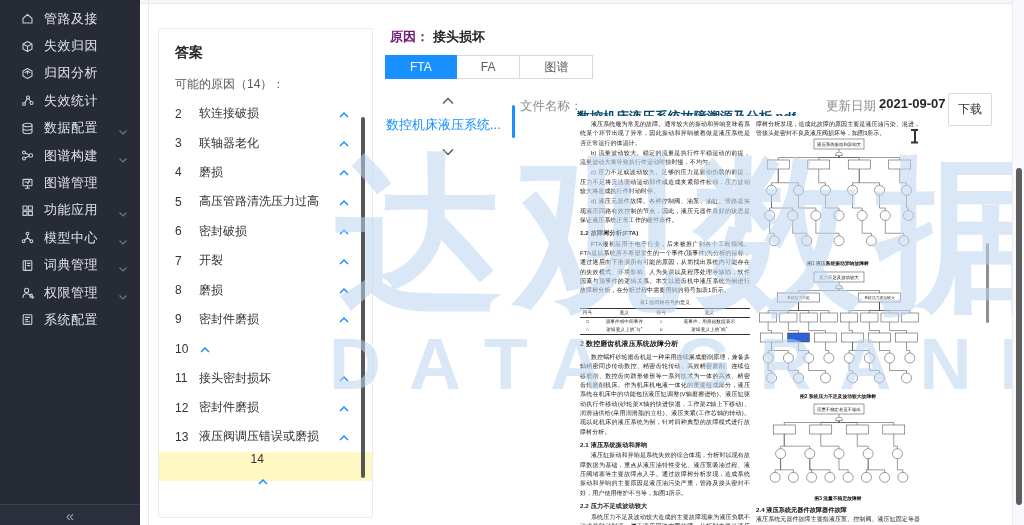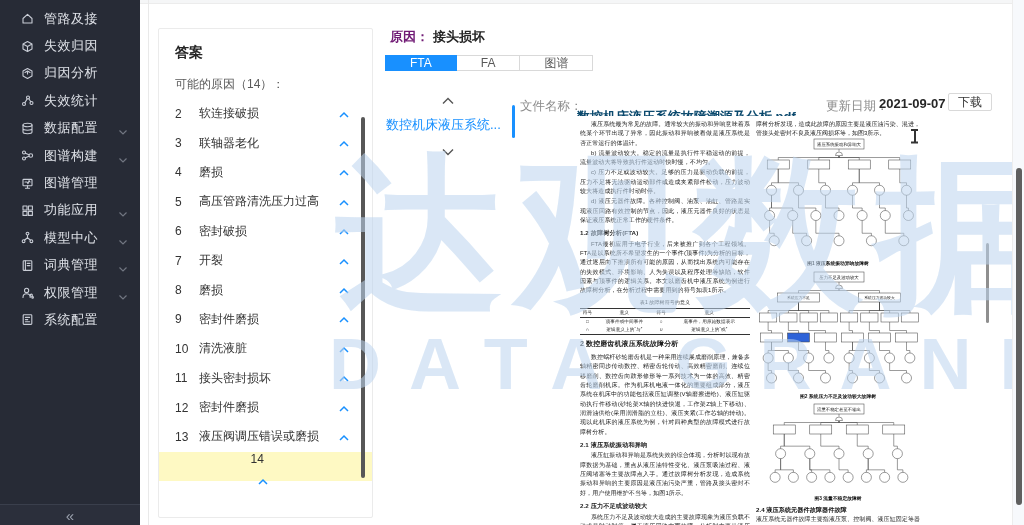--- a/index.html
+++ b/index.html
@@ -30,36 +30,36 @@
   .ans-num{width:24px;flex:0 0 24px;}
   .ans-label{flex:1;white-space:nowrap;overflow:hidden;}
   .ans-chev{width:12px;height:10px;flex:0 0 12px;}
   .card-scrollbar{position:absolute;left:361px;top:117px;width:4px;height:361px;background:#575757;border-radius:2px;z-index:12;}
 
   
   .cause-row{position:absolute;left:390px;top:28px;font-size:13px;}
   .cause-label{color:#701a75;font-weight:bold;}
   .cause-value{color:#262626;font-weight:bold;margin-left:4px;}
   .tabs{position:absolute;left:385px;top:55px;display:flex;}
-  .tab{min-width:48px;height:16px;display:flex;align-items:center;justify-content:center;font-size:12px;color:#595959;background:#fff;border:1px solid #d9d9d9;border-left:none;padding:0 24px;cursor:pointer;}
+  .tab{min-width:48px;height:24px;display:flex;align-items:center;justify-content:center;font-size:12px;color:#595959;background:#fff;border:1px solid #d9d9d9;border-left:none;padding:0 24px;cursor:pointer;}
   .tab:first-child{border-left:1px solid #d9d9d9;}
   .tab.active{background:#1890ff;border-color:#1890ff;color:#fff;}
 
   
   .docnav-up{position:absolute;left:440px;top:92px;cursor:pointer;}
   .docnav-down{position:absolute;left:440px;top:143px;cursor:pointer;}
   .docnav-title{position:absolute;left:386px;top:116px;width:120px;font-size:13px;color:#1890ff;white-space:nowrap;overflow:hidden;cursor:pointer;}
   .docnav-indicator{position:absolute;left:512px;top:105px;width:3px;height:33px;background:#1890ff;border-radius:2px;}
 
   
   .file-label{position:absolute;left:520px;top:98px;font-size:12.5px;color:#8c8c8c;}
   .file-name{position:absolute;left:577px;top:108px;font-size:13px;font-weight:bold;color:#0c4a6e;}
   .date-label{position:absolute;left:826px;top:98px;font-size:12.5px;color:#8c8c8c;}
   .date-value{position:absolute;left:879px;top:96px;font-size:13px;font-weight:600;color:#262626;}
-  .download-btn{position:absolute;left:948px;top:93px;width:44px;height:18px;border:1px solid #d9d9d9;border-radius:2px;background:#fff;display:flex;align-items:center;justify-content:center;font-size:12px;color:#333;cursor:pointer;}
+  .download-btn{position:absolute;left:948px;top:93px;width:44px;height:33px;border:1px solid #d9d9d9;border-radius:2px;background:#fff;display:flex;align-items:center;justify-content:center;font-size:12px;color:#333;cursor:pointer;}
 
   
   .pdf-page{position:absolute;left:575px;top:116px;width:350px;height:409px;background:#fff;overflow:hidden;z-index:1;}
   .pdfcol{position:absolute;left:5px;top:4px;width:170px;font-size:6px;line-height:1.55;text-align:justify;color:#1c1c1c;letter-spacing:.1px;}
   .pdfp{text-indent:11px;margin-bottom:1px;}
   .pdfh{font-size:6.2px;font-weight:bold;margin:3px 0 2px;}
   .pdfh2{font-size:7px;font-weight:bold;margin:4px 0 3px;}
   .pdftable{width:100%;border-collapse:collapse;margin:2px 0 3px;font-size:4.6px;line-height:1.3;}
   .pdftable td,.pdftable th{text-align:center;padding:1px 0;font-weight:normal;}
   .pdftable thead tr{border-top:.8px solid #333;border-bottom:.5px solid #333;}
@@ -285,21 +285,20 @@
       </div>
       <div class="ans-row">
         <span class="ans-num">9</span>
         <span class="ans-label">密封件磨损</span>
         <span class="ans-chev"><svg width="12" height="10" viewBox="0 0 12 10">
             <polyline points="2,7 6,3 10,7" fill="none" stroke="#1890ff" stroke-width="1.5"></polyline>
           </svg></span>
       </div>
       <div class="ans-row">
         <span class="ans-num">10</span>
-        <span class="ans-label">清洗液脏</span>
         <span class="ans-chev"><svg width="12" height="10" viewBox="0 0 12 10">
             <polyline points="2,7 6,3 10,7" fill="none" stroke="#1890ff" stroke-width="1.5"></polyline>
           </svg></span>
       </div>
       <div class="ans-row">
         <span class="ans-num">11</span>
         <span class="ans-label">接头密封损坏</span>
         <span class="ans-chev"><svg width="12" height="10" viewBox="0 0 12 10">
             <polyline points="2,7 6,3 10,7" fill="none" stroke="#1890ff" stroke-width="1.5"></polyline>
           </svg></span>

